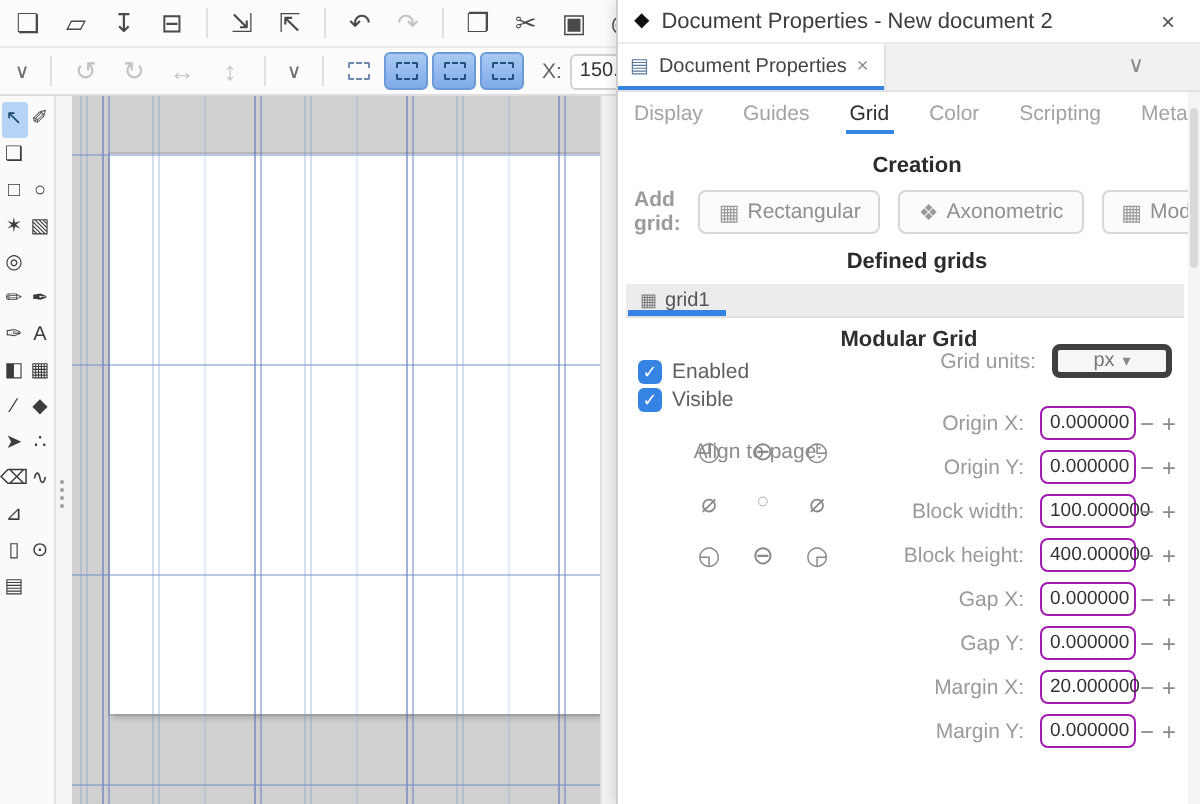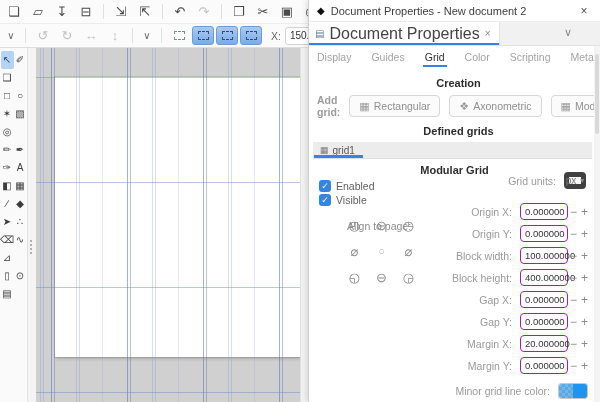--- a/index.html
+++ b/index.html
@@ -53,21 +53,21 @@
   
   .dialog { position:absolute; left:308px; top:0; width:292px; height:402px; background:#fff; border-left:1px solid #cfcfcf; box-shadow:-2px 0 5px rgba(0,0,0,0.10); }
   .dlg-title { display:flex; align-items:center; height:22px; padding:0 8px; background:#fff; border-bottom:1px solid #ececec; }
   .dlg-logo { font-size:10px; color:#111; margin-right:6px; }
   .dlg-title-text { font-size:11px; color:#3c3c3c; flex:1; white-space:nowrap; overflow:hidden; }
   .dlg-close { border:none; background:none; color:#555; font-size:12px; width:16px; }
   .dockstrip { position:relative; display:flex; align-items:stretch; height:24px; background:#f1f1f1; border-bottom:1px solid #e3e3e3; }
   .docktab { display:flex; align-items:center; gap:5px; background:#fff; padding:0 8px 0 6px; border-right:1px solid #e3e3e3; position:relative; }
   .docktab::after { content:""; position:absolute; left:0; right:0; bottom:0; height:2px; background:#3584e4; }
   .docktab .ticon { font-size:10px; color:#5a7aa0; }
-  .docktab .tlabel { font-size:16px; color:#444; }
+  .docktab .tlabel { font-size:10px; color:#444; }
   .docktab .tclose { color:#8a8a8a; font-size:10px; border:none; background:none; }
   .dock-chevron { position:absolute; right:28px; top:4px; border:none; background:none; color:#8a8a8a; font-size:11px; }
   .tabsrow { display:flex; gap:16px; padding:4px 0 3px 6px; }
   .tab { border:none; background:none; font-size:10.5px; color:#a3a3a3; padding:1px 2px 4px; position:relative; }
   .tab.active { color:#2f2f2f; }
   .tab.active::after { content:""; position:absolute; left:0; right:0; bottom:0; height:2px; background:#3584e4; }
   .section-h { font-weight:bold; font-size:11px; color:#2b2b2b; margin:7px 0 5px 8px;text-align:center; }
   .addrow { display:flex; align-items:center; gap:9px; margin-left:8px; }
   .addlabel { color:#9b9b9b; font-size:10.5px;font-weight:bold; }
   .gbtn { display:flex; align-items:center; gap:4px; height:22px; padding:0 9px; background:#fbfbfb; border:1px solid #d7d7d7; border-radius:4px; font-size:10.5px; color:#8f8f8f; }
@@ -84,21 +84,21 @@
   .cbox { width:12px; height:12px; background:#3584e4; border-radius:3px; color:#fff; font-size:9px; line-height:12px; text-align:center; }
   .cblabel { color:#5f5f5f; font-size:10.5px; }
   .alignlabel { text-align:center; color:#8c8c8c; font-size:10.5px; margin:14px 0 0; width:120px; }
   .anchors { position:absolute; left:32px; top:48px; display:grid; grid-template-columns:repeat(3,27px); grid-auto-rows:26px; }
   .anchor { border:none; background:none; font-size:13px; color:#8a8a8a; display:flex; align-items:center; justify-content:center; }
   .anchor.center { font-size:11px; color:#b8b8b8; }
   .rightcol { position:absolute; right:10px; top:8px; width:225px; }
   .frow { display:flex; align-items:center; justify-content:flex-end; height:17px; margin-bottom:5px; }
   .frow.srow { margin-bottom:5px; }
   .flabel { color:#9a9a9a; font-size:10.5px; margin-right:8px; white-space:nowrap; }
-  .unitdd { display:flex; align-items:center; justify-content:center; gap:4px; width:22px; height:17px; background:#f6f6f6; border:5px solid #404040; border-radius:4px; font-size:10px; color:#777; margin-right:4px; }
+  .unitdd { display:flex; align-items:center; justify-content:center; gap:4px; width:60px; height:17px; background:#f6f6f6; border:3px solid #404040; border-radius:4px; font-size:10px; color:#777; margin-right:4px; }
   .unitdd .caret { font-size:8px; color:#888; }
   .spinwrap { display:flex; align-items:center; }
   .spinbox { width:48px; height:17px; border:1px solid #a21caf; border-radius:4px; background:#fff; font-size:9.5px; color:#333; display:flex; align-items:center; padding-left:4px; }
   .spindec,.spininc { border:none; background:none; color:#8a8a8a; font-size:12px; width:11px; line-height:1; padding:0; }
   .swatch { position:relative; width:30px; height:16px; border:1px solid #c9c9c9; border-radius:3px; overflow:hidden; margin-right:2px; padding:0; background:#fff; }
   .sw-l { position:absolute; left:0; top:0; bottom:0; width:50%;
     background-image:linear-gradient(45deg,#c4c4c4 25%,transparent 25%,transparent 75%,#c4c4c4 75%),linear-gradient(45deg,#c4c4c4 25%,#efefef 25%,#efefef 75%,#c4c4c4 75%);
     background-size:6px 6px; background-position:0 0,3px 3px; }
   .sw-lo { position:absolute; left:0; top:0; bottom:0; width:50%; opacity:.62; }
   .sw-r { position:absolute; right:0; top:0; bottom:0; width:50%; }
@@ -386,28 +386,20 @@
             </span>
           </span><span class="frow srow">
             <span class="flabel">Margin Y:</span>
             <span class="spinwrap">
               <span class="spinbox">0.000000</span>
               <button class="spindec">−</button>
               <button class="spininc">+</button>
             </span>
           </span></span>
         <div style="height:3px"></div>
-        <span><span class="frow">
-            <span class="flabel">Minor grid line color:</span>
-            <button class="swatch">
-              <span class="sw-l"></span>
-              <span class="sw-lo" style="background: rgb(30, 150, 240);"></span>
-              <span class="sw-r" style="background: rgb(30, 150, 240);"></span>
-            </button>
-          </span></span>
       </div>
     </div>
 
     <div class="dlg-vscroll">
         <span class="thumb"></span>
       </div>
   </div>
 
 </div>
 

